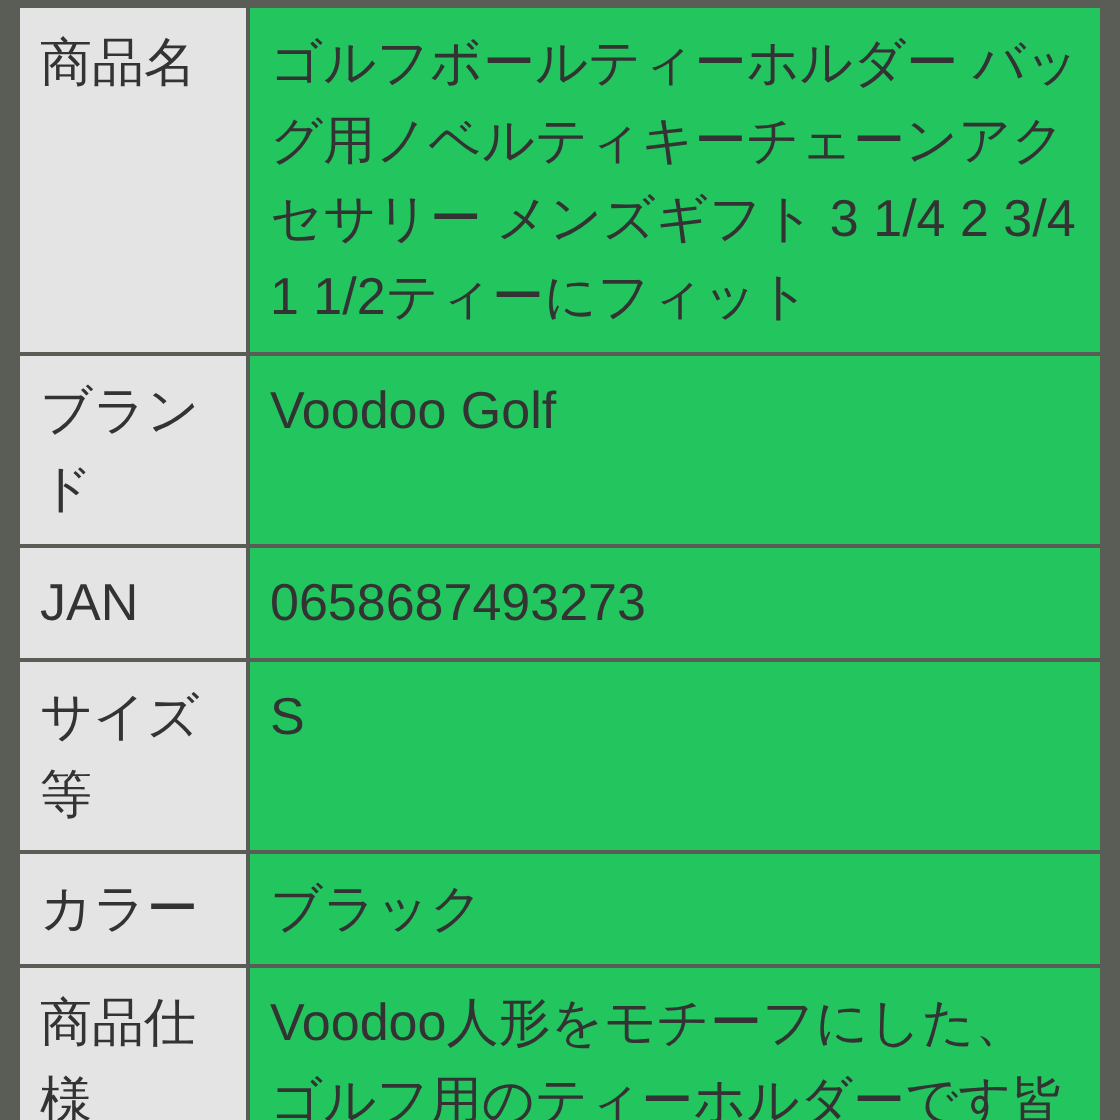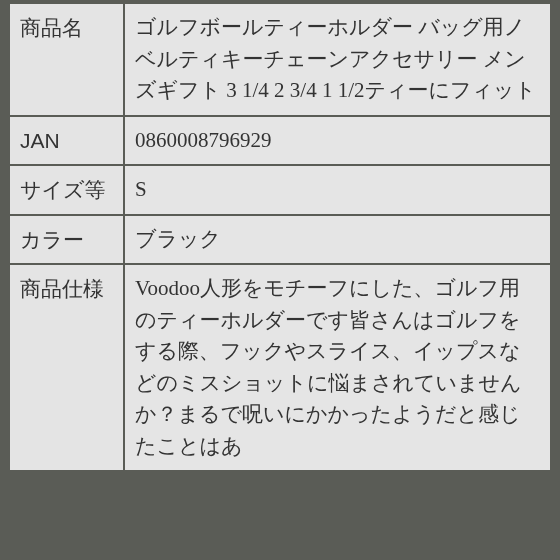--- a/index.html
+++ b/index.html
@@ -15,50 +15,53 @@
       padding: 2px 8px;
     }
     table {
       width: 100%;
       border-collapse: collapse;
       table-layout: fixed;
     }
     td {
       border: 2px solid #5a5c56;
       padding: 8px 10px;
-      font-size: 21px;
+      font-size: 26px;
       line-height: 1.5;
       vertical-align: top;
       word-wrap: break-word;
       overflow-wrap: break-word;
     }
     td.label {
       width: 115px;
       background-color: #e4e4e4;
       color: #333333;
       font-weight: normal;
     }
     td.value {
-      background-color: #e5e5e5;
+      background-color: #22c55e;
       color: #333333;
-      font-family: Liberation Serif, serif;
     }
   </style>
 </head>
 <body>
 
 <table>
   <tbody>
     <tr>
       <td class="label">商品名</td>
       <td class="value">ゴルフボールティーホルダー バッグ用ノベルティキーチェーンアクセサリー メンズギフト 3 1/4 2 3/4 1 1/2ティーにフィット</td>
     </tr>
     <tr>
+      <td class="label">ブランド</td>
+      <td class="value">Voodoo Golf</td>
+    </tr>
+    <tr>
       <td class="label">JAN</td>
-      <td class="value">0860008796929</td>
+      <td class="value">0658687493273</td>
     </tr>
     <tr>
       <td class="label">サイズ等</td>
       <td class="value">S</td>
     </tr>
     <tr>
       <td class="label">カラー</td>
       <td class="value">ブラック</td>
     </tr>
     <tr>

